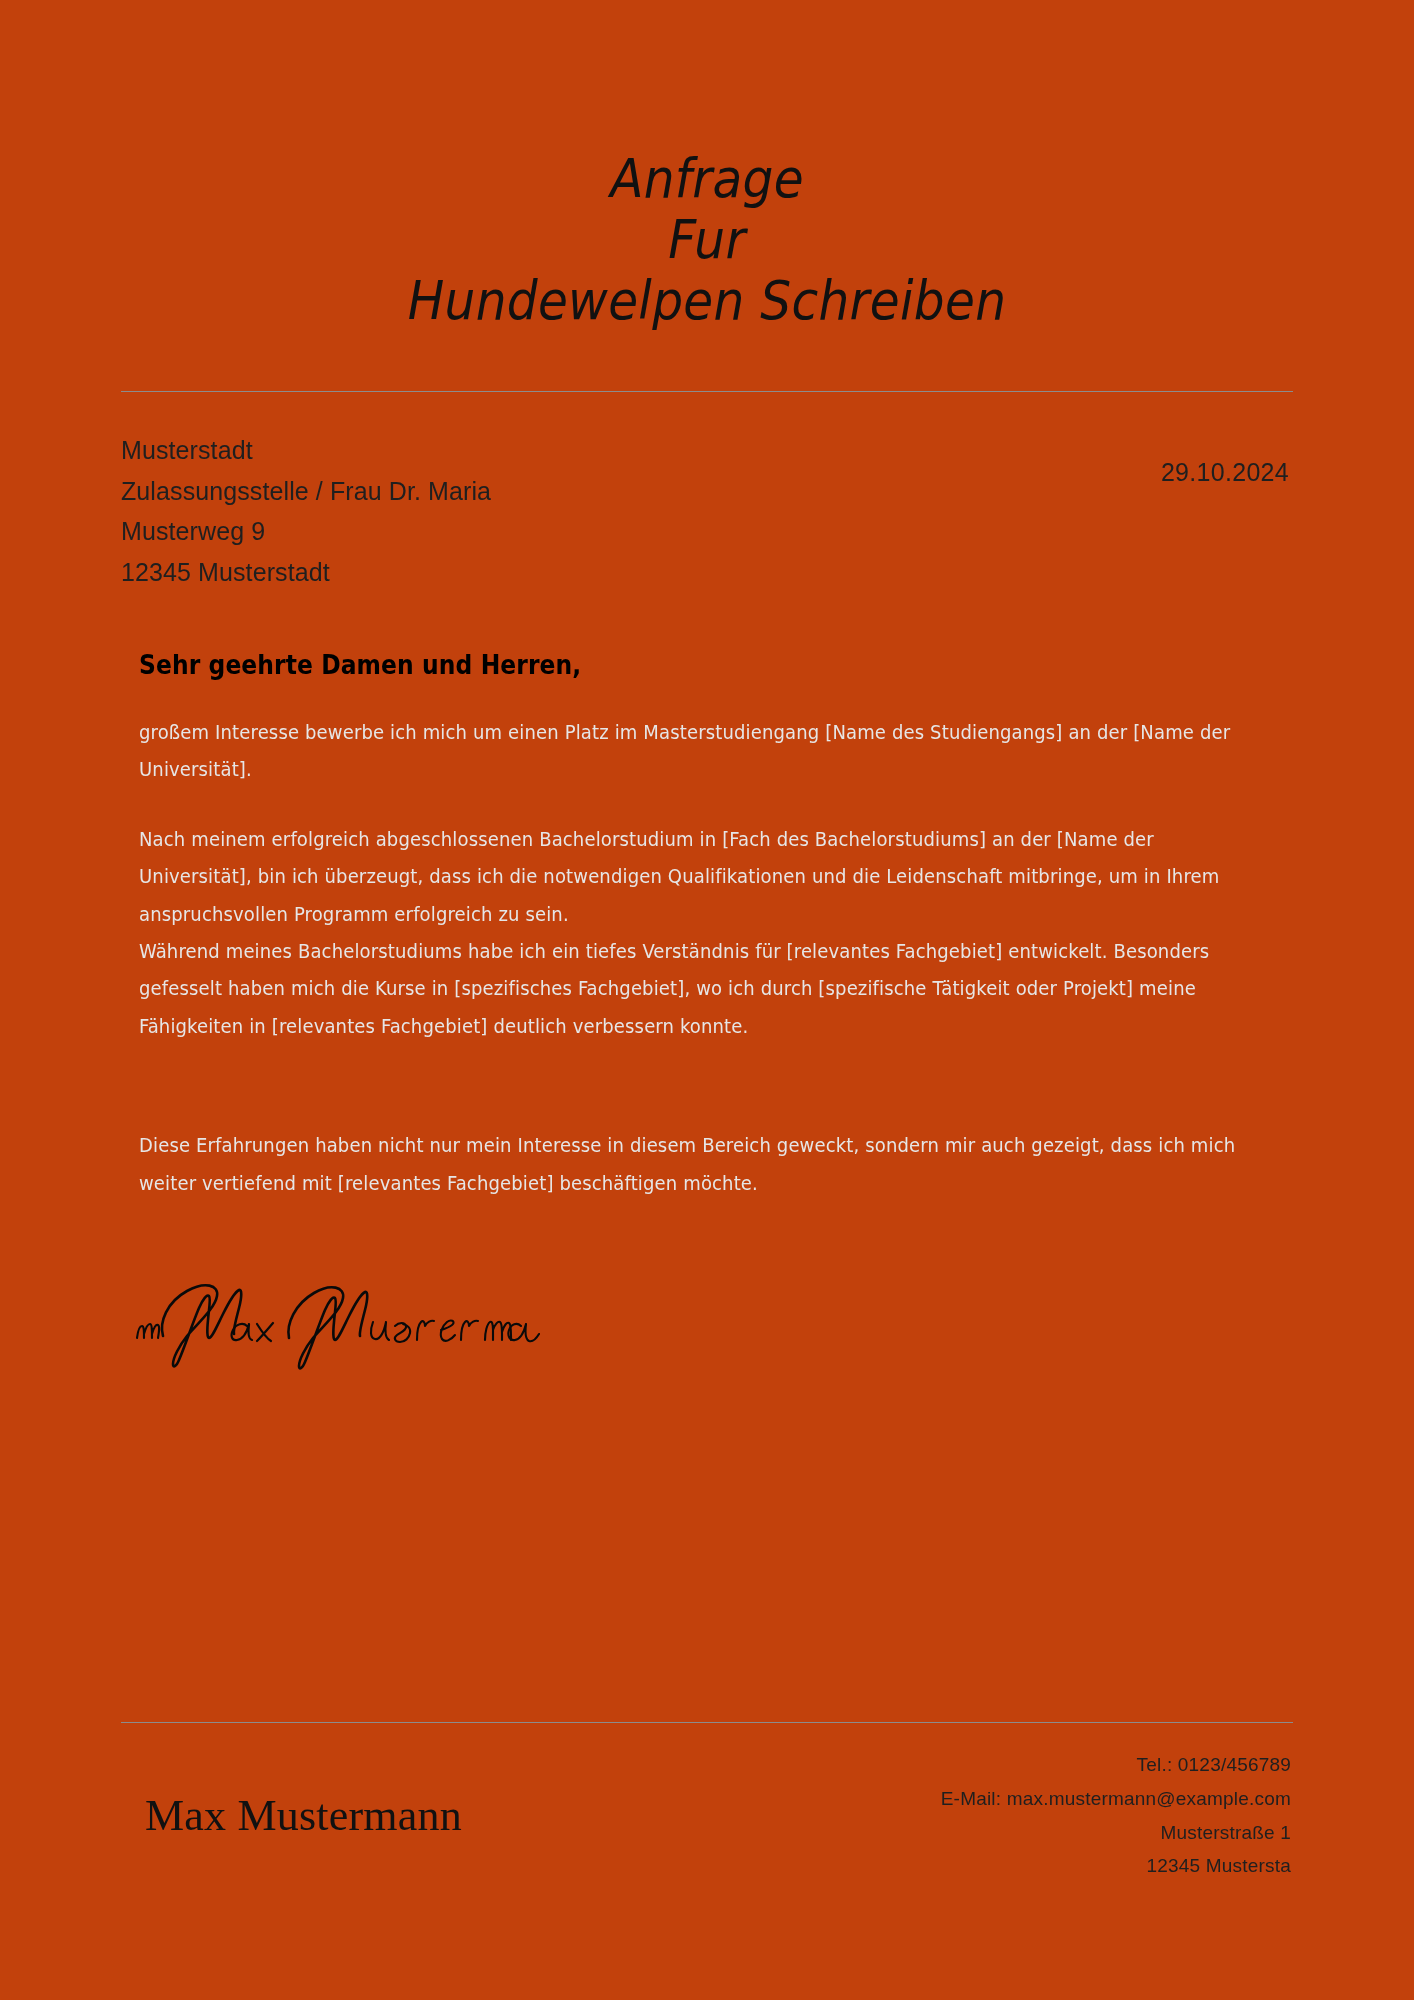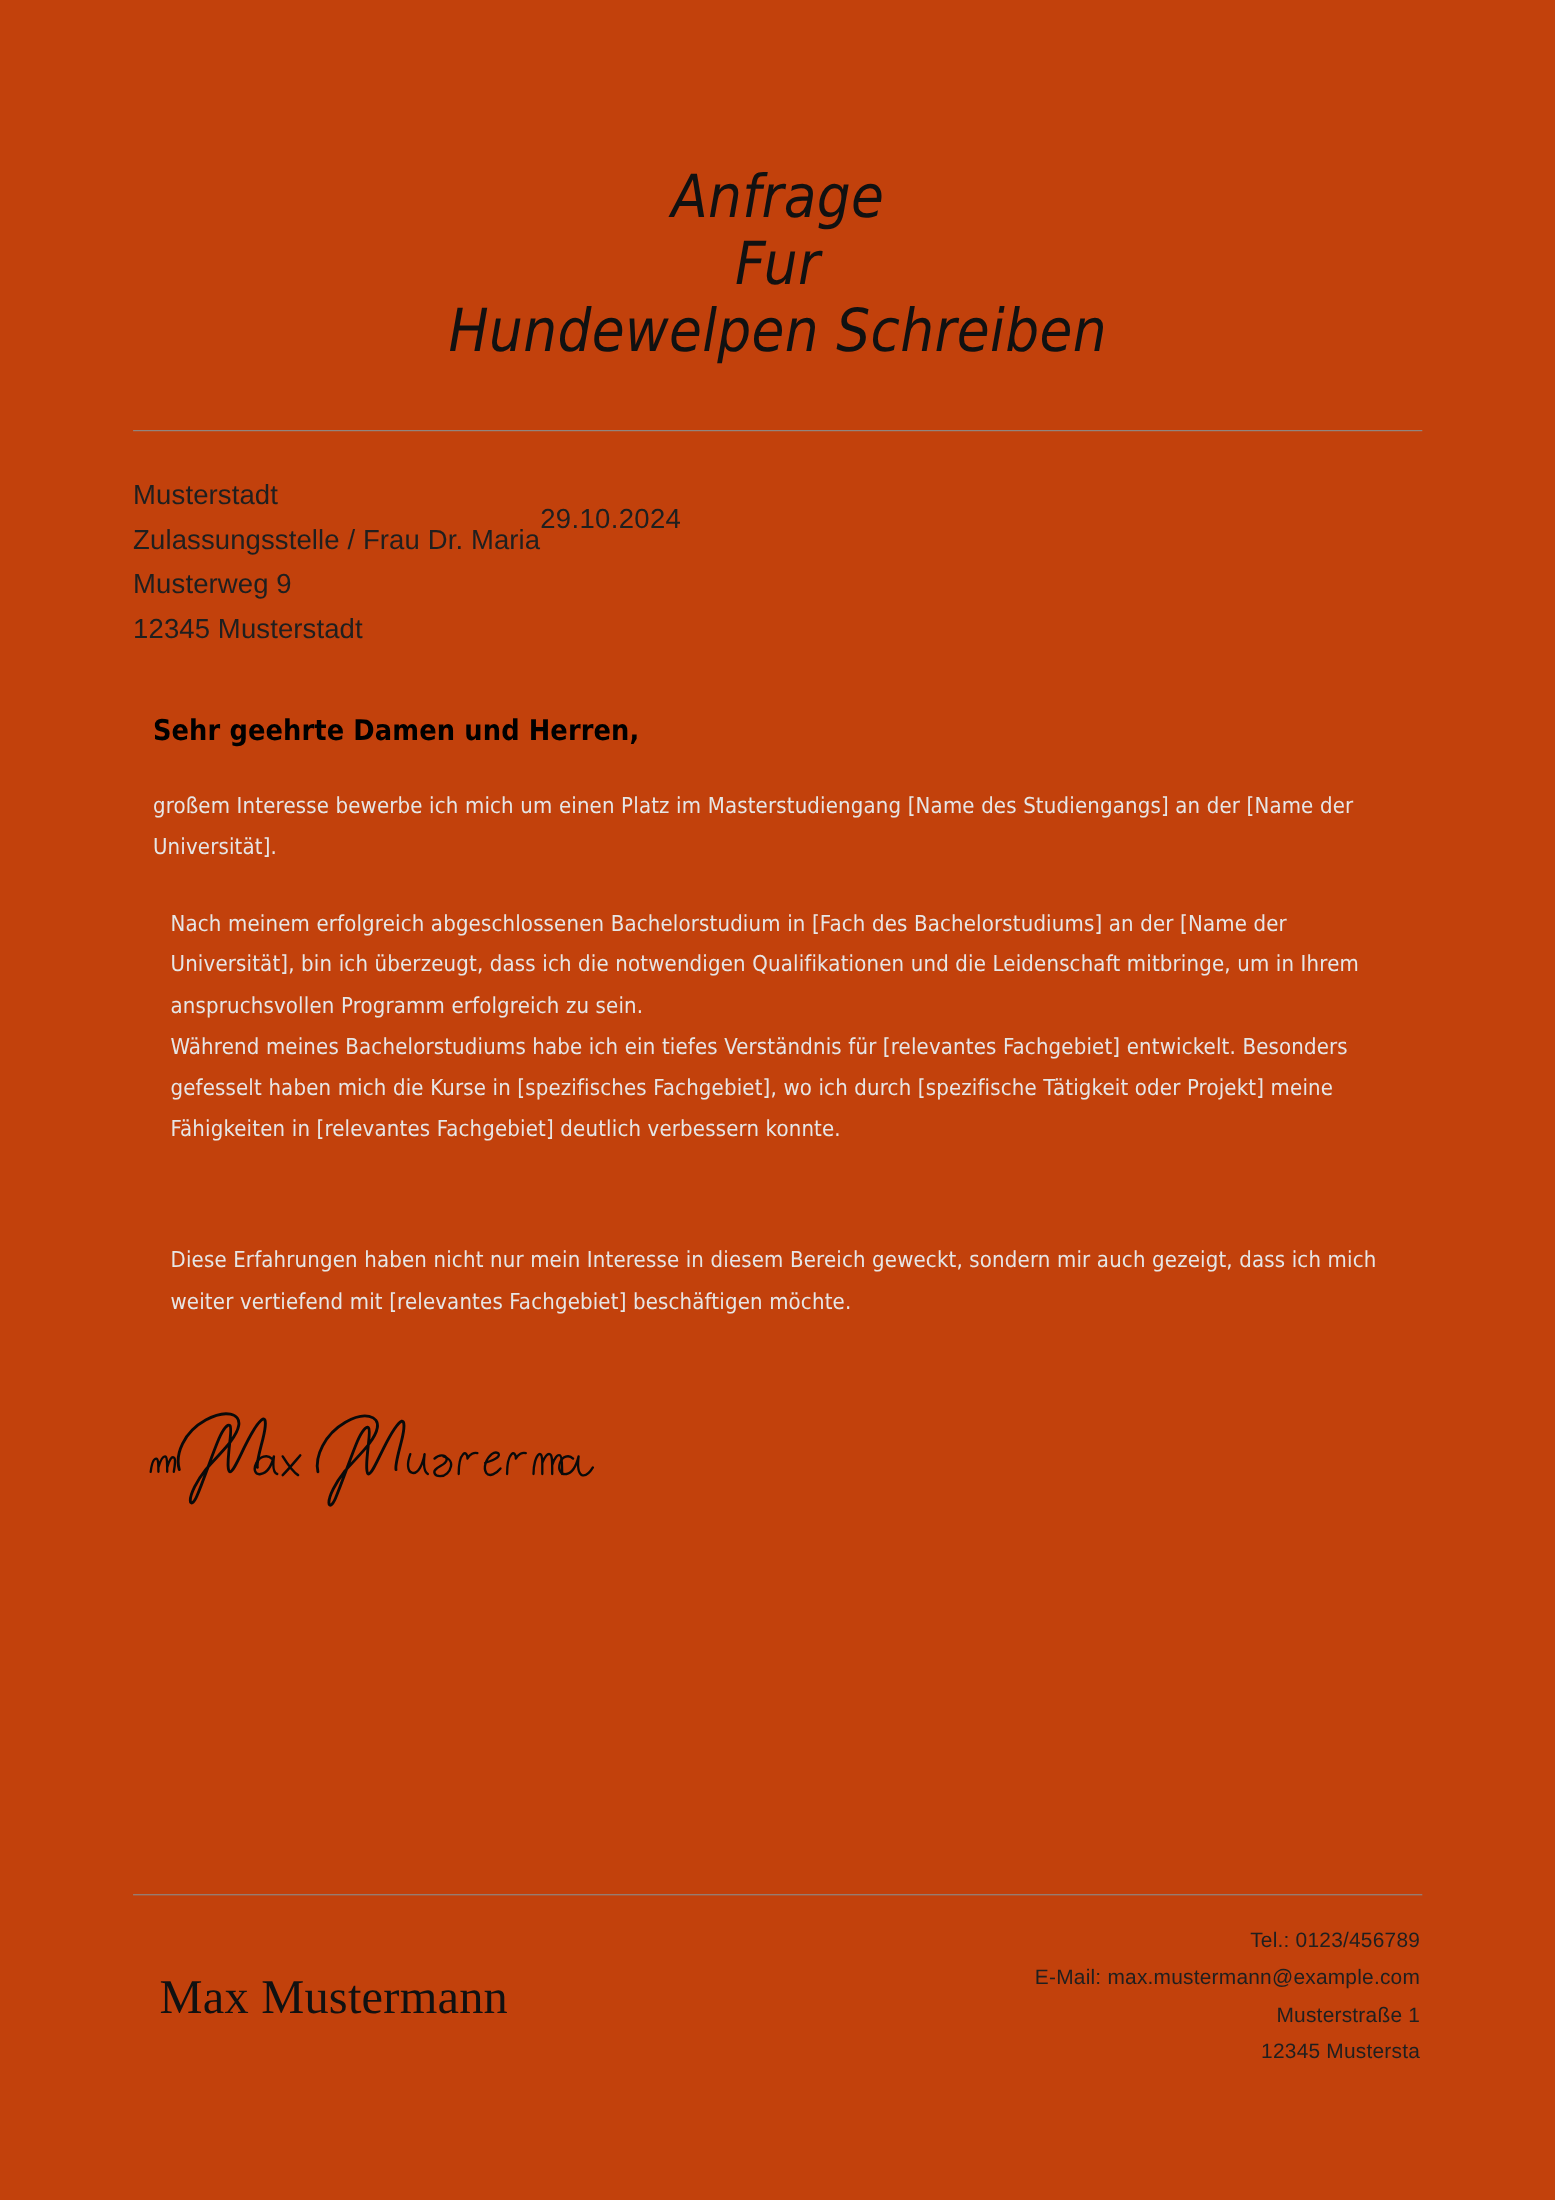--- a/index.html
+++ b/index.html
@@ -47,20 +47,21 @@
     height: 0;
     border-top: 1.6px solid #8c8c8c;
     margin: 0 auto;
     width: 1172px;
   }
   .rule-top { margin-top: 60px; }
 
   
   .addr-row {
     display: flex;
+    justify-content: space-between;
     align-items: flex-start;
     width: 1172px;
     margin: 0 auto;
     padding-top: 38px;
   }
   .addr-block {
     font-size: 25px;
     line-height: 1.62;
     color: #1f1f1f;
     letter-spacing: 0.1px;
@@ -97,21 +98,21 @@
   }
   .para {
     font-family: "DejaVu Sans Condensed", "Liberation Sans Narrow", "Liberation Sans", sans-serif;
     font-size: 20px;
     line-height: 1.87;
     color: #e6e6e6;
     letter-spacing: 0.15px;
     margin: 0;
     max-width: 1100px;
   }
-  .para + .para { margin-top: 32px; margin-left: 16px; }
+  .para + .para { margin-top: 32px; }
   .para.tight { margin-top: 0; }
   .para.gap-large { margin-top: 82px; }
 
   
   .signature-area {
     width: 1172px;
     margin: 0 auto;
     padding-top: 58px;
     padding-left: 8px;
     height: 150px;

